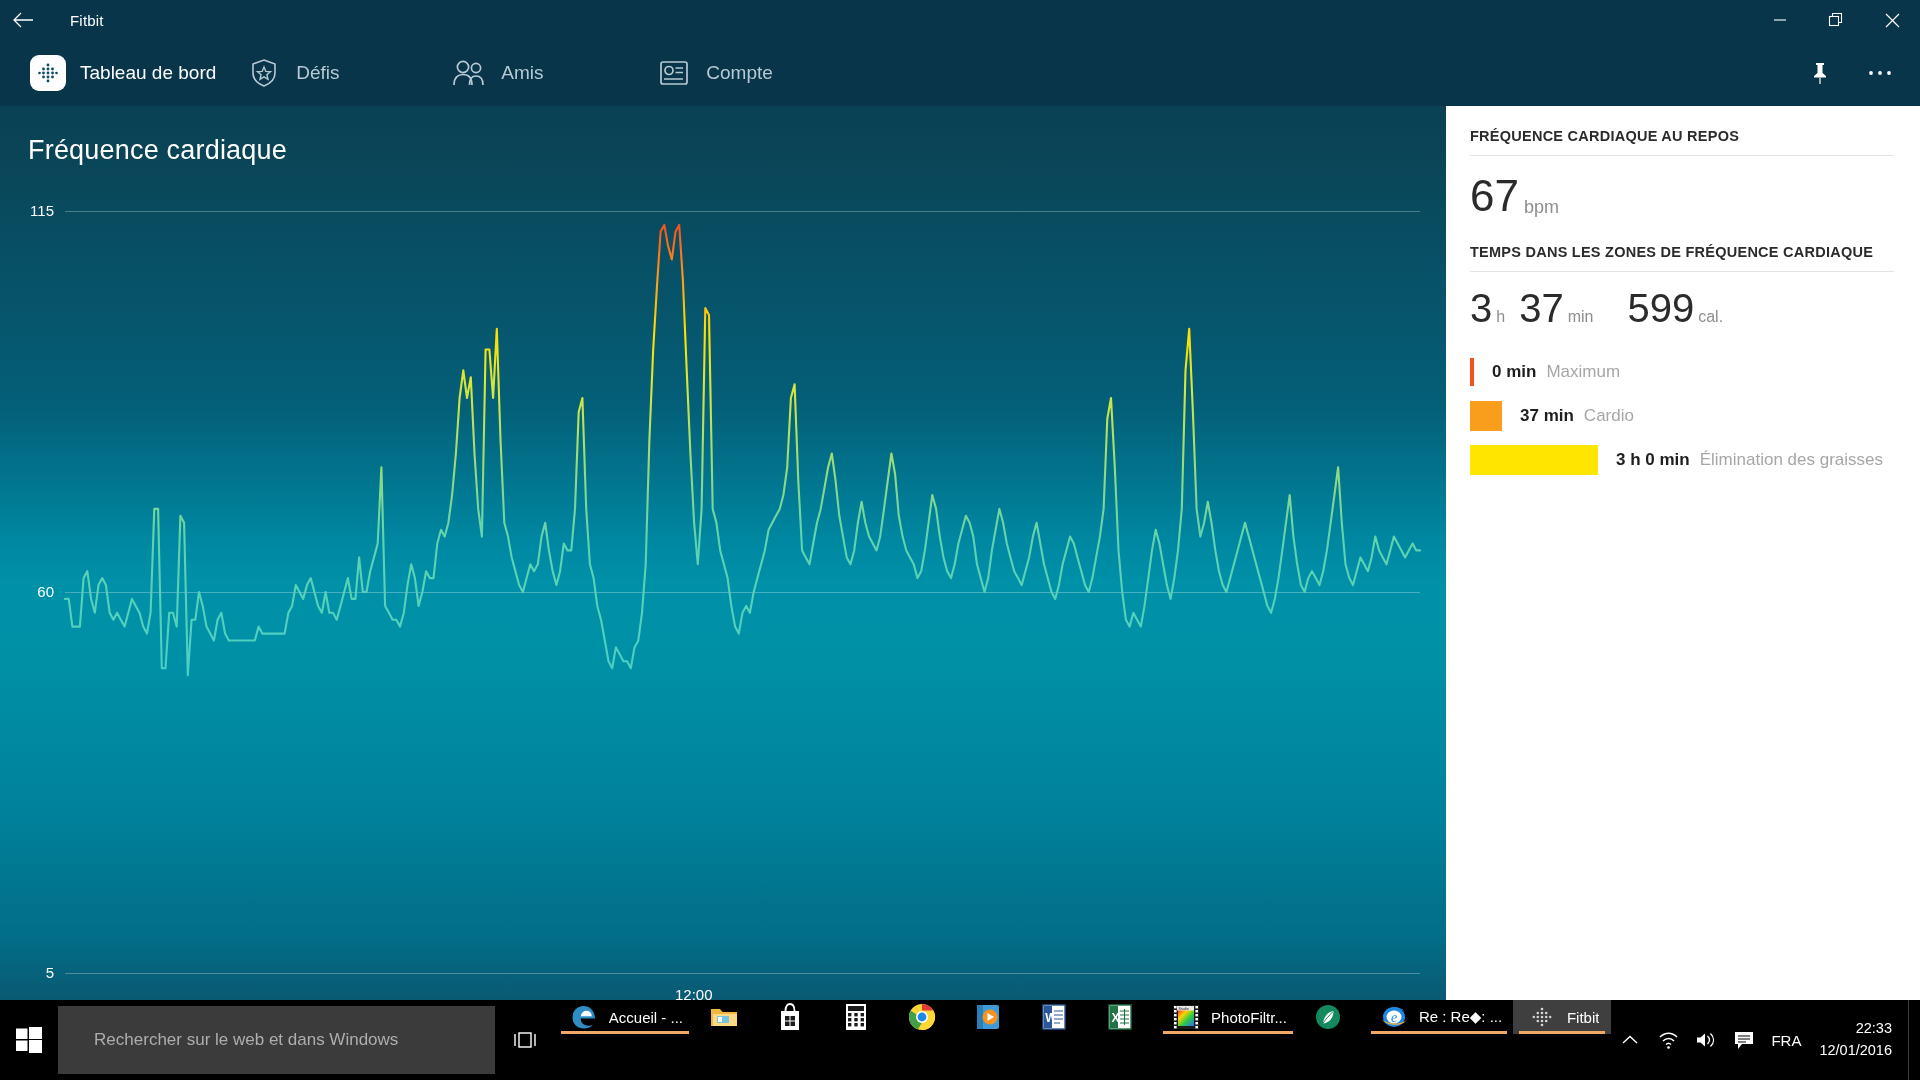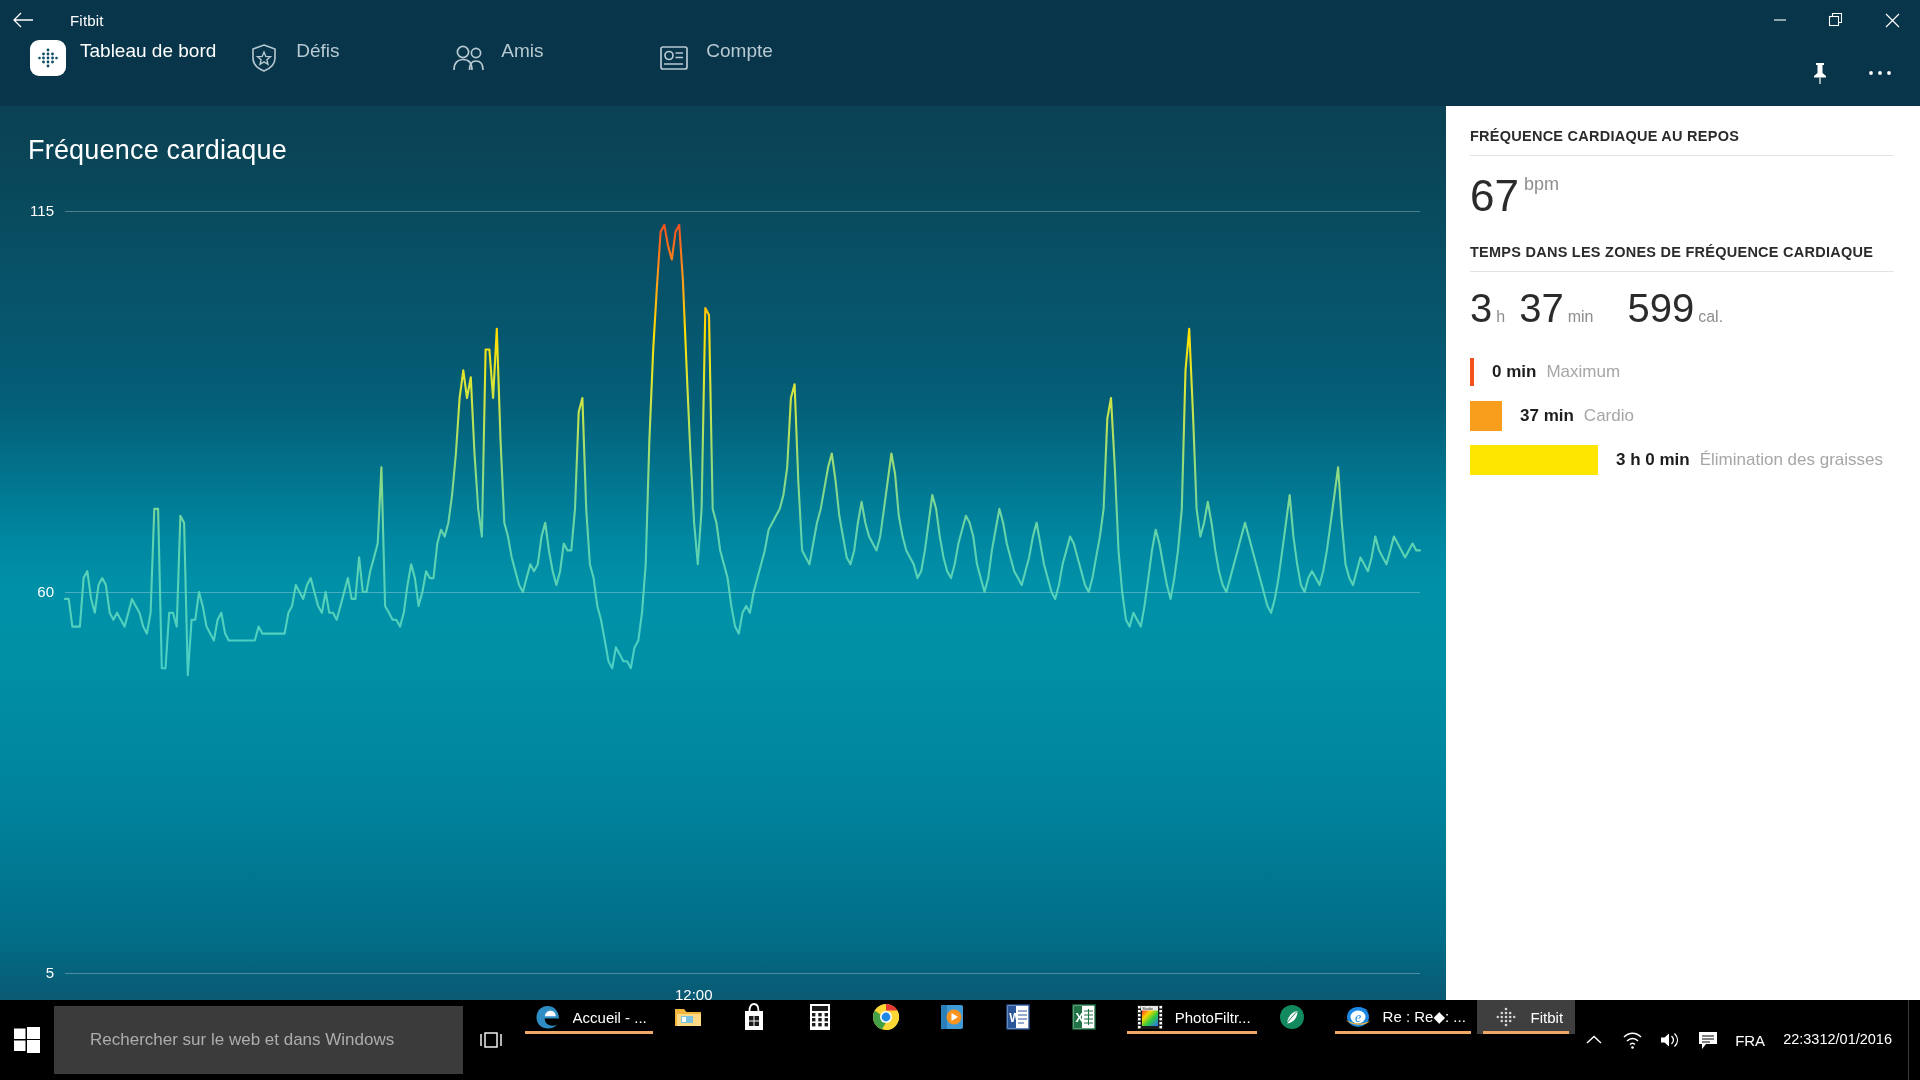--- a/index.html
+++ b/index.html
@@ -45,21 +45,21 @@
   }
 
   
   .navbar {
     position: absolute; top: 40px; left: 0;
     width: 1920px; height: 66px;
     background: #083549;
     display: flex; align-items: center;
   }
   .navitem {
-    display: flex; align-items: flex-start;
+    display: flex; align-items: center;
     height: 66px;
     padding-left: 30px;
     min-width: 205px;
   }
   .navitem .nav-ico {
     width: 36px; height: 36px;
     display: flex; align-items: center; justify-content: center;
     flex: 0 0 auto;
   }
   .navitem .nav-label {
@@ -139,21 +139,21 @@
     font-size: 14.5px;
     font-weight: bold;
     color: #2b2b2b;
     letter-spacing: .25px;
     padding-bottom: 11px;
   }
   .sec-rule {
     height: 1px; background: #e3e3e3; width: 100%;
   }
   .bigstat {
-    display: flex; align-items: flex-start;
+    display: flex; align-items: flex-end;
     padding: 18px 0 26px 0;
   }
   .bigstat .num {
     font-size: 44px; color: #2b2b2b; font-weight: 300;
     line-height: 1;
   }
   .bigstat .unit {
     font-size: 18px; color: #8d8d8d; margin-left: 5px;
   }
   .statline {
@@ -226,21 +226,21 @@
     color: #ffffff;
   }
   .tray .ti {
     width: 38px; height: 80px;
     display: flex; align-items: center; justify-content: center;
   }
   .tray .lang {
     font-size: 15px; padding: 0 14px 0 8px; color: #fff;
   }
   .clock {
-    display: flex; flex-direction: row; align-items: flex-end;
+    display: flex; flex-direction: column; align-items: flex-end;
     justify-content: center; font-size: 14.5px; color: #fff;
     padding: 0 16px 0 4px; line-height: 1.5;
   }
   .showdesk { width: 8px; height: 80px; border-left: 1px solid #3a3a3a; }
 </style>
 </head>
 <body>
 
 <div id="app">
 

